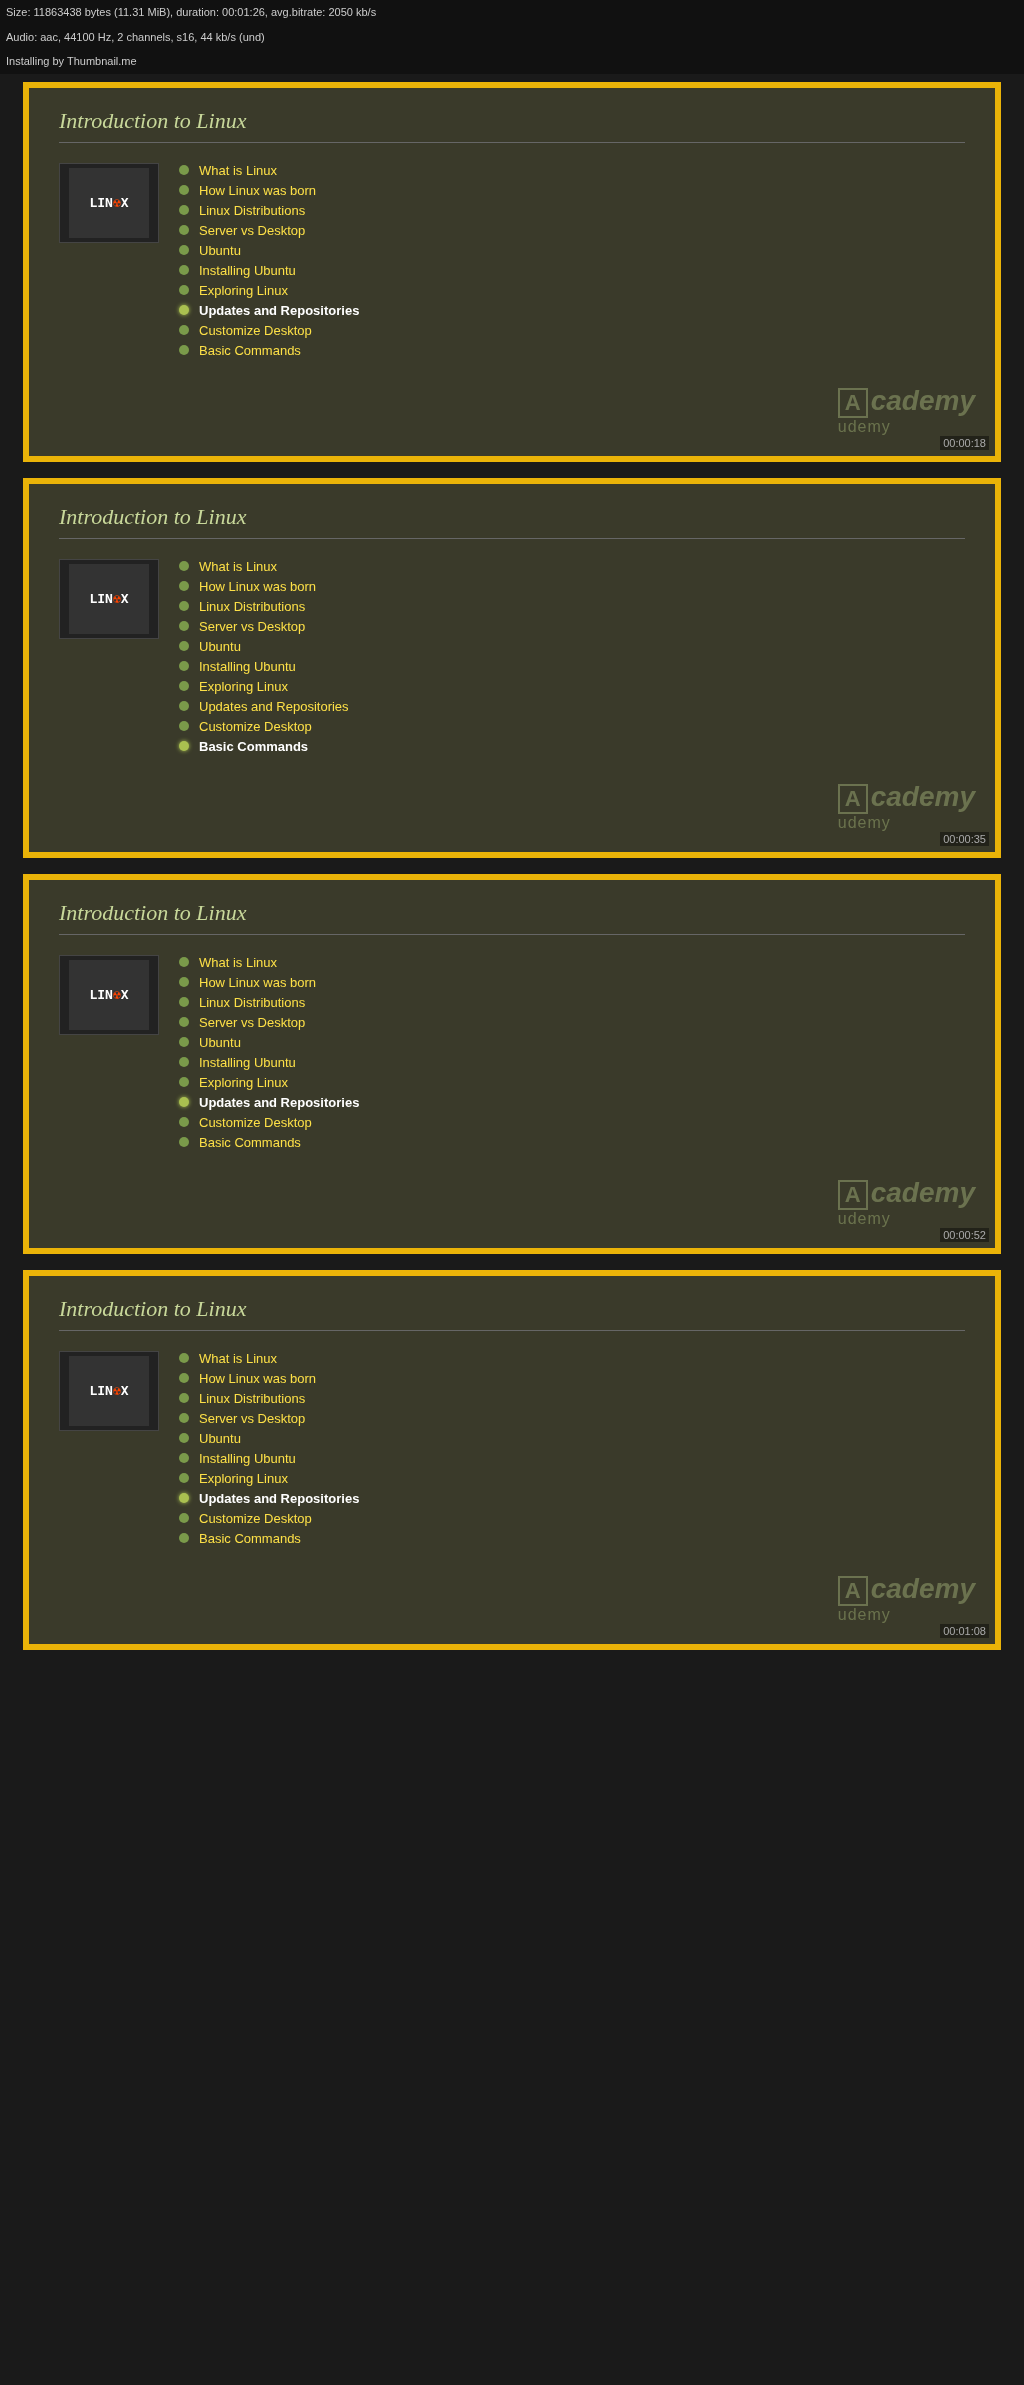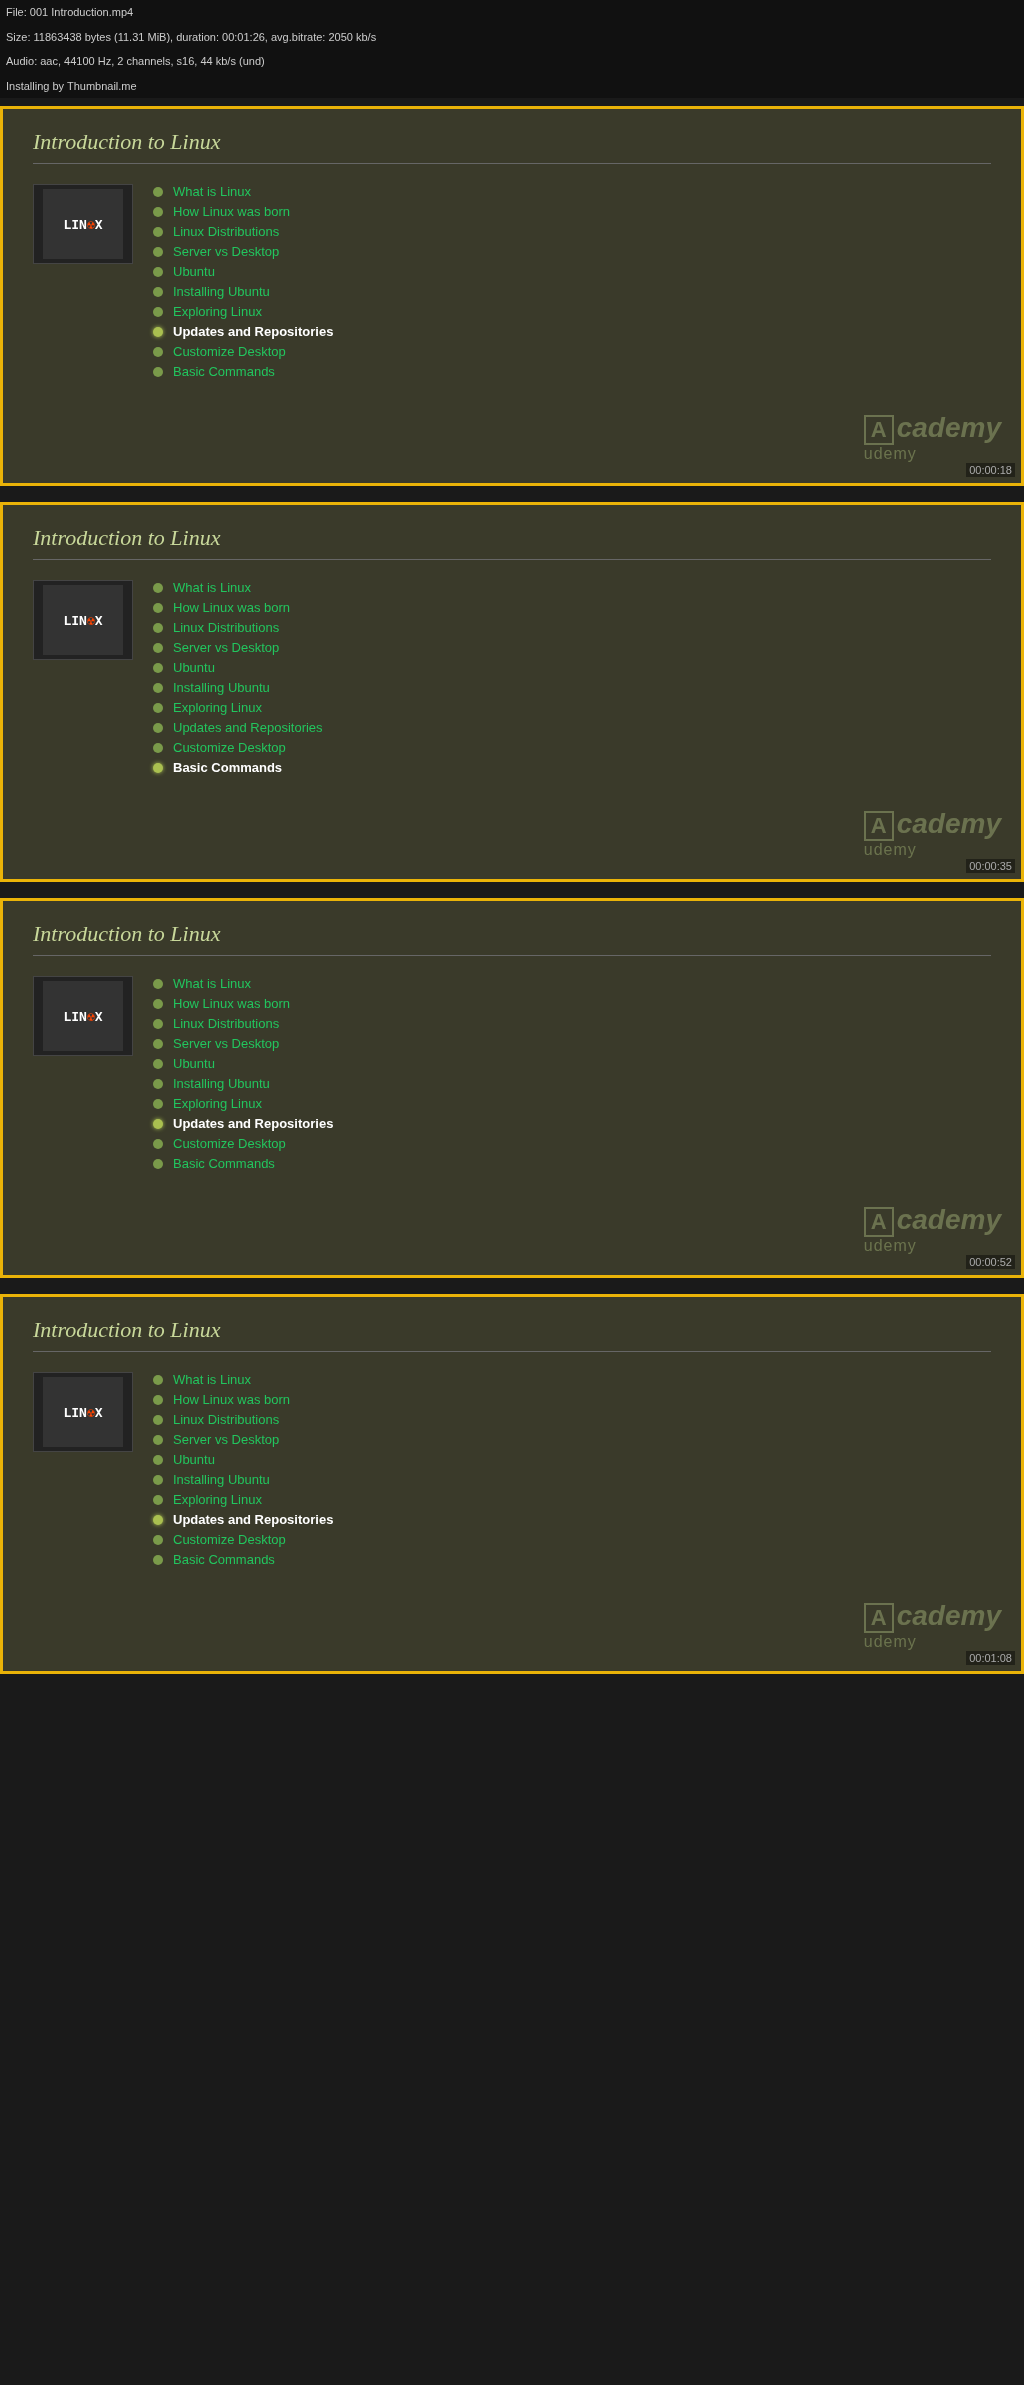--- a/index.html
+++ b/index.html
@@ -19,22 +19,22 @@
     }
 
     .frames-container {
       display: flex;
       flex-direction: column;
       gap: 0;
     }
 
     .frame {
       background: #3a3a2a;
-      border: 3px solid #eab308;
-      margin: 8px 0;
+      border: 6px solid #eab308;
+      margin: 8px 23px;
       padding: 20px 30px 46px 30px;
       position: relative;
       min-height: 380px;
     }
 
     .frame-title {
       color: #c8d89a;
       font-size: 22px;
       font-style: italic;
       font-weight: normal;
@@ -85,21 +85,21 @@
       display: flex;
       flex-direction: column;
       gap: 5px;
       flex: 1;
     }
 
     .menu-item {
       display: flex;
       align-items: center;
       gap: 10px;
-      color: #22c55e;
+      color: #fde047;
       font-size: 13px;
     }
 
     .bullet {
       width: 10px;
       height: 10px;
       border-radius: 50%;
       background: #7a9a4a;
       flex-shrink: 0;
       display: inline-block;
@@ -153,21 +153,20 @@
       color: #aaa;
       font-size: 11px;
       background: rgba(0,0,0,0.4);
       padding: 1px 3px;
     }
   </style>
 </head>
 <body>
 
 <div>
-  <div class="file-info">File: 001 Introduction.mp4</div>
   <div class="file-info">Size: 11863438 bytes (11.31 MiB), duration: 00:01:26, avg.bitrate: 2050 kb/s</div>
   <div class="file-info">Audio: aac, 44100 Hz, 2 channels, s16, 44 kb/s (und)</div>
   <div class="file-info">Installing by Thumbnail.me</div>
 </div>
 
 <div class="frames-container" id="frames-container">
 <div class="frame">
       <div class="frame-title">Introduction to Linux</div>
       <div class="frame-content">
         <div class="linux-logo">

